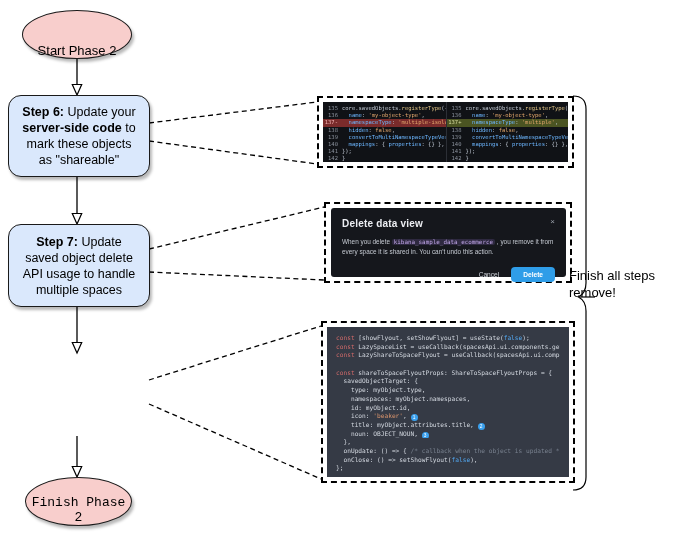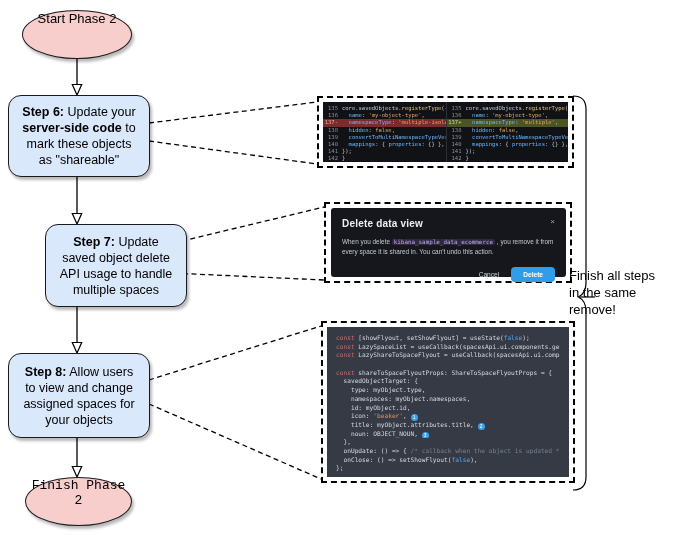--- a/index.html
+++ b/index.html
@@ -2,21 +2,21 @@
 <html><head>
 <meta charset="utf-8">
 <style>
   html,body{margin:0;padding:0;background:#ffffff;}
   .canvas{position:relative;width:691px;height:535px;background:#fff;overflow:hidden;
           font-family:"Liberation Sans",sans-serif;color:#000;}
   .overlay{position:absolute;left:0;top:0;width:691px;height:535px;pointer-events:none;}
 
   
   .ellipse{position:absolute;border:1.4px solid #1a1a1a;border-radius:50%;
-           background:#f8cecc;display:flex;align-items:flex-start;justify-content:center;
+           background:#f8cecc;display:flex;align-items:flex-end;justify-content:center;
            font-size:13px;box-shadow:2px 3px 3px rgba(0,0,0,0.28);text-align:center;}
   .stepbox{position:absolute;left:8px;width:140px;border:1.4px solid #1a1a1a;border-radius:13px;
            background:#dae8fc;display:flex;align-items:center;justify-content:center;
            box-shadow:2px 3px 3px rgba(0,0,0,0.28);}
   .steptext{font-size:12.5px;line-height:16px;text-align:center;padding:2px 12px;}
   .steptext b{font-weight:700;}
 
   
   .dashedbox{position:absolute;border:2px dashed #000;background:#fff;box-sizing:border-box;}
 
@@ -103,27 +103,24 @@
   </svg>
 
   <div class="ellipse" style="left:22px;top:10px;width:108px;height:47px;">
     <span>Start Phase 2</span>
   </div>
 
   <div class="stepbox" style="top:95px;height:80px;">
     <div class="steptext"><b>Step 6:</b><span> Update your </span><b>server-side code</b><span> to mark these objects as "shareable"</span></div>
   </div>
 
-  <div class="stepbox" style="top:224px;height:81px;margin-left:37px;">
+  <div class="stepbox" style="top:224px;height:81px;">
     <div class="steptext"><b>Step 7:</b><span> Update saved object delete API usage to handle multiple spaces</span></div>
   </div>
 
-  <div class="stepbox" style="top:353px;height:83px;">
-    <div class="steptext"><b>Step 8:</b><span> Allow users to view and change assigned spaces for your objects</span></div>
-  </div>
 
   <div class="ellipse" style="left:25px;top:477px;width:105px;height:47px;font-family:Liberation Mono, monospace;">
     <span>Finish Phase 2</span>
   </div>
 
   <div class="dashedbox" style="left:317px;top:96px;width:257px;height:72px;">
     <div class="diffpanel">
       <div class="pane">
           <div class="dl"><span class="ln">135</span><span class="codetxt"><span class="tok-p">core.savedObjects.</span><span class="tok-f">registerType</span><span class="tok-p">({</span></span></div>
           <div class="dl"><span class="ln">136</span><span class="codetxt"><span class="tok-k">  name</span><span class="tok-p">: </span><span class="tok-s">'my-object-type'</span><span class="tok-p">,</span></span></div>
@@ -179,17 +176,16 @@
         <div class="cl"><span class="tok-pl">    noun: OBJECT_NOUN, </span><span class="co">3</span></div>
         <div class="cl"><span class="tok-pl">  },</span></div>
         <div class="cl"><span class="tok-pl">  onUpdate: () =&gt; { </span><span class="tok-cm">/* callback when the object is updated */</span></div>
         <div class="cl"><span class="tok-pl">  onClose: () =&gt; setShowFlyout(</span><span class="tok-lit">false</span><span class="tok-pl">),</span></div>
         <div class="cl"><span class="tok-pl">};</span></div>
       </div>
   </div>
 
   <div class="brace-label">
       <div>Finish all steps</div>
-      <div>in the same</div>
       <div>remove!</div>
     </div>
 
 </div>
 
 </body></html>

